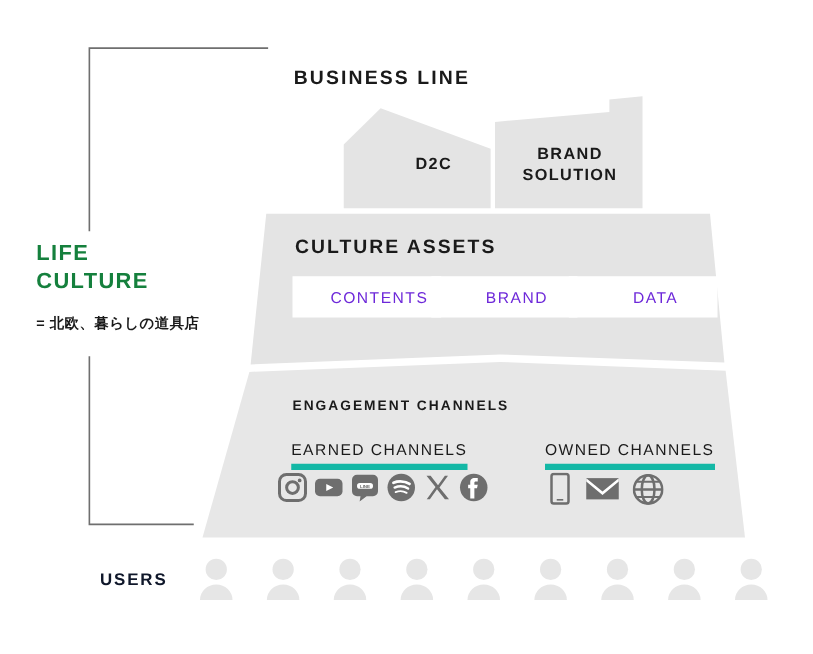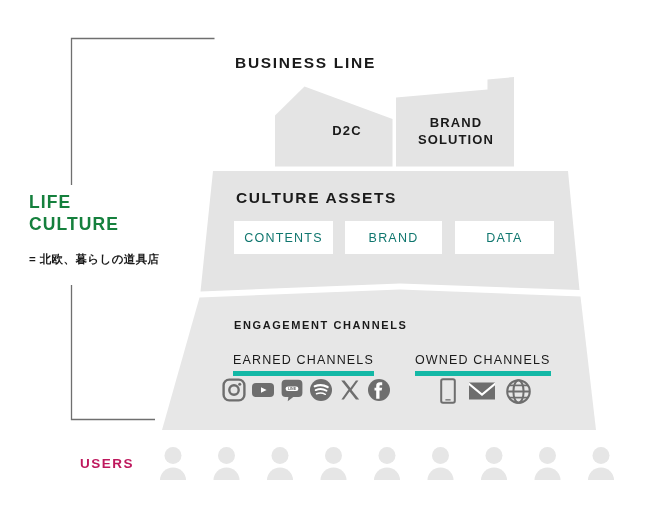--- a/index.html
+++ b/index.html
@@ -99,58 +99,59 @@
   
   .asset-box {
     position: absolute;
     background: #ffffff;
     display: flex;
     align-items: center;
     justify-content: center;
     font-size: 12.5px;
     font-weight: 400;
     letter-spacing: 1.2px;
-    color: #0f766e;
+    color: #6d28d9;
     height: 33px;
+    padding-left: 20px;
   }
   #asset-contents { left: 234px; top: 221px; width: 99px; }
   #asset-brand    { left: 345px; top: 221px; width: 97px; }
   #asset-data     { left: 455px; top: 221px; width: 99px; }
 
   
   .channel-head {
     position: absolute;
     font-size: 12.5px;
     font-weight: 400;
     letter-spacing: 1.15px;
     color: #1a1a1a;
     padding-bottom: 4px;
     border-bottom: 5px solid #14b8a6;
   }
   #earned-head { left: 233px; top: 353px; }
-  #owned-head  { left: 415px; top: 353px; }
+  #owned-head  { left: 436px; top: 353px; }
 
   
   .icon-row {
     position: absolute;
     display: flex;
     align-items: center;
   }
   #earned-icons { left: 222px; top: 378px; gap: 5px; }
   #owned-icons  { left: 438px; top: 378px; gap: 10px; }
   .ch-icon { display: block; }
 
   
   #users-label {
     left: 80px;
     top: 456px;
     font-size: 13.5px;
     font-weight: 700;
     letter-spacing: 1.5px;
-    color: #be185d;
+    color: #0f172a;
   }
 </style>
 </head>
 <body>
 
 <div id="stage">
 
   <svg id="diagram" viewBox="0 0 650 523">
 
     <g>

